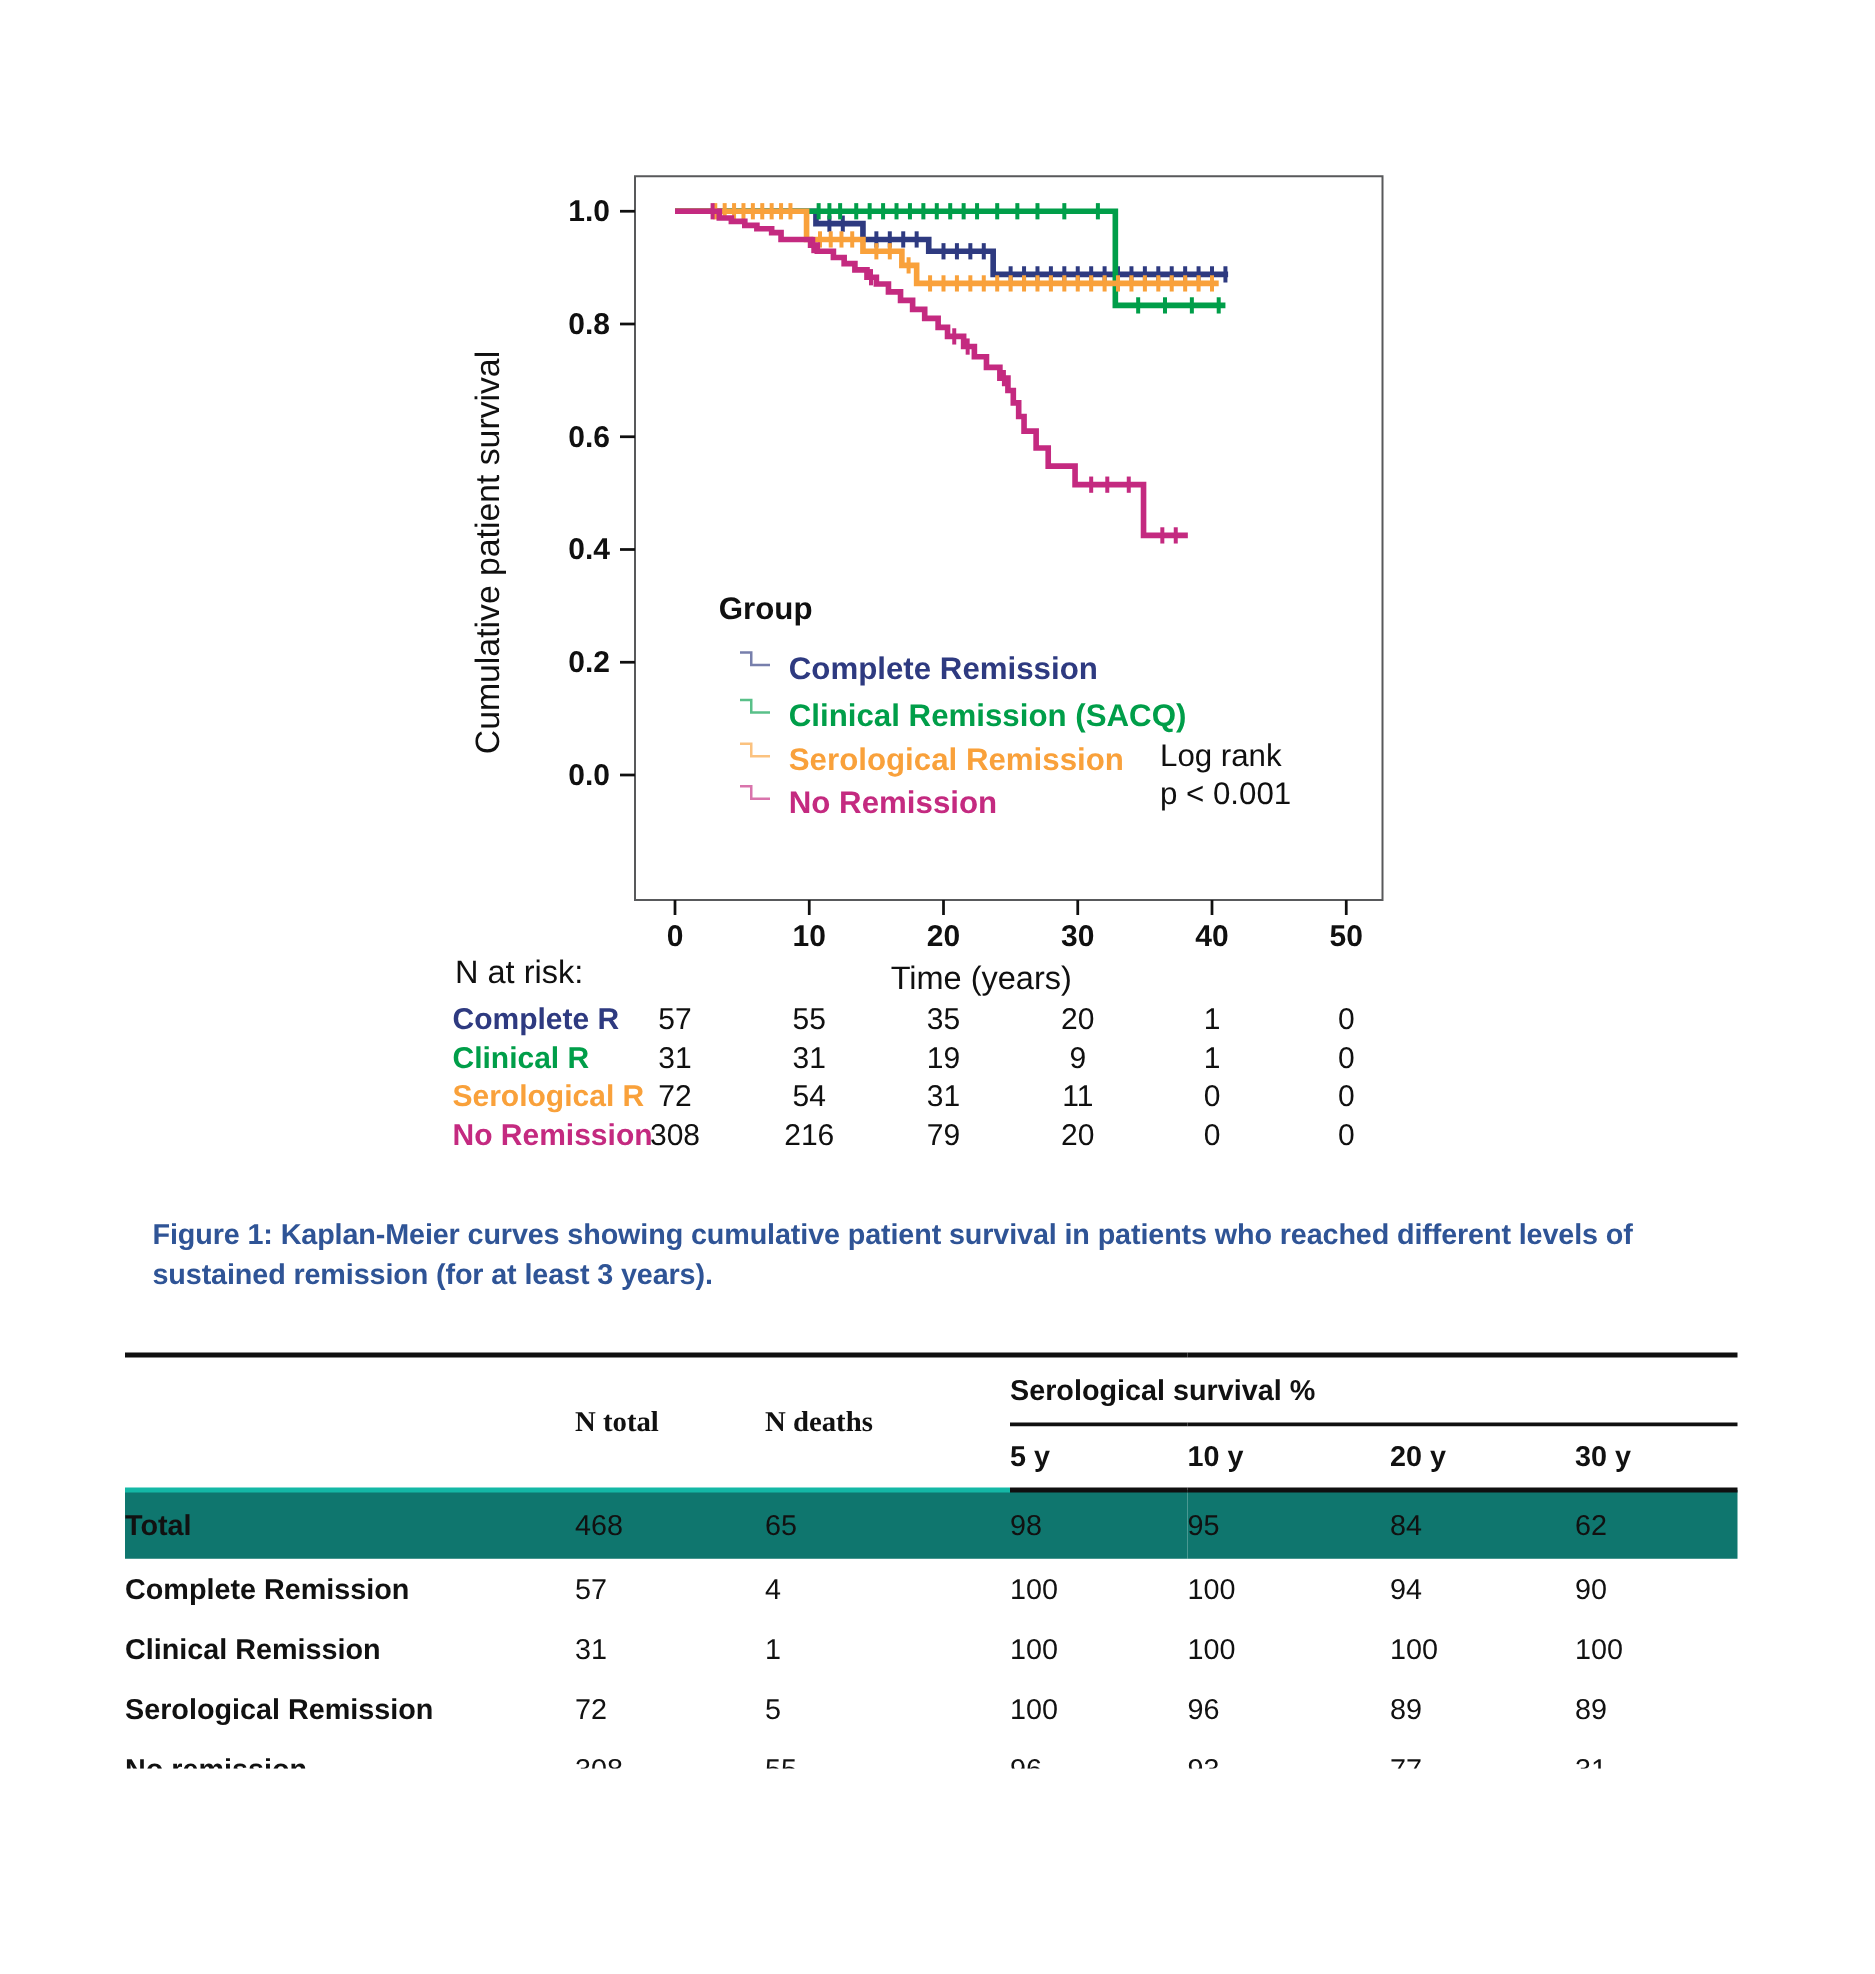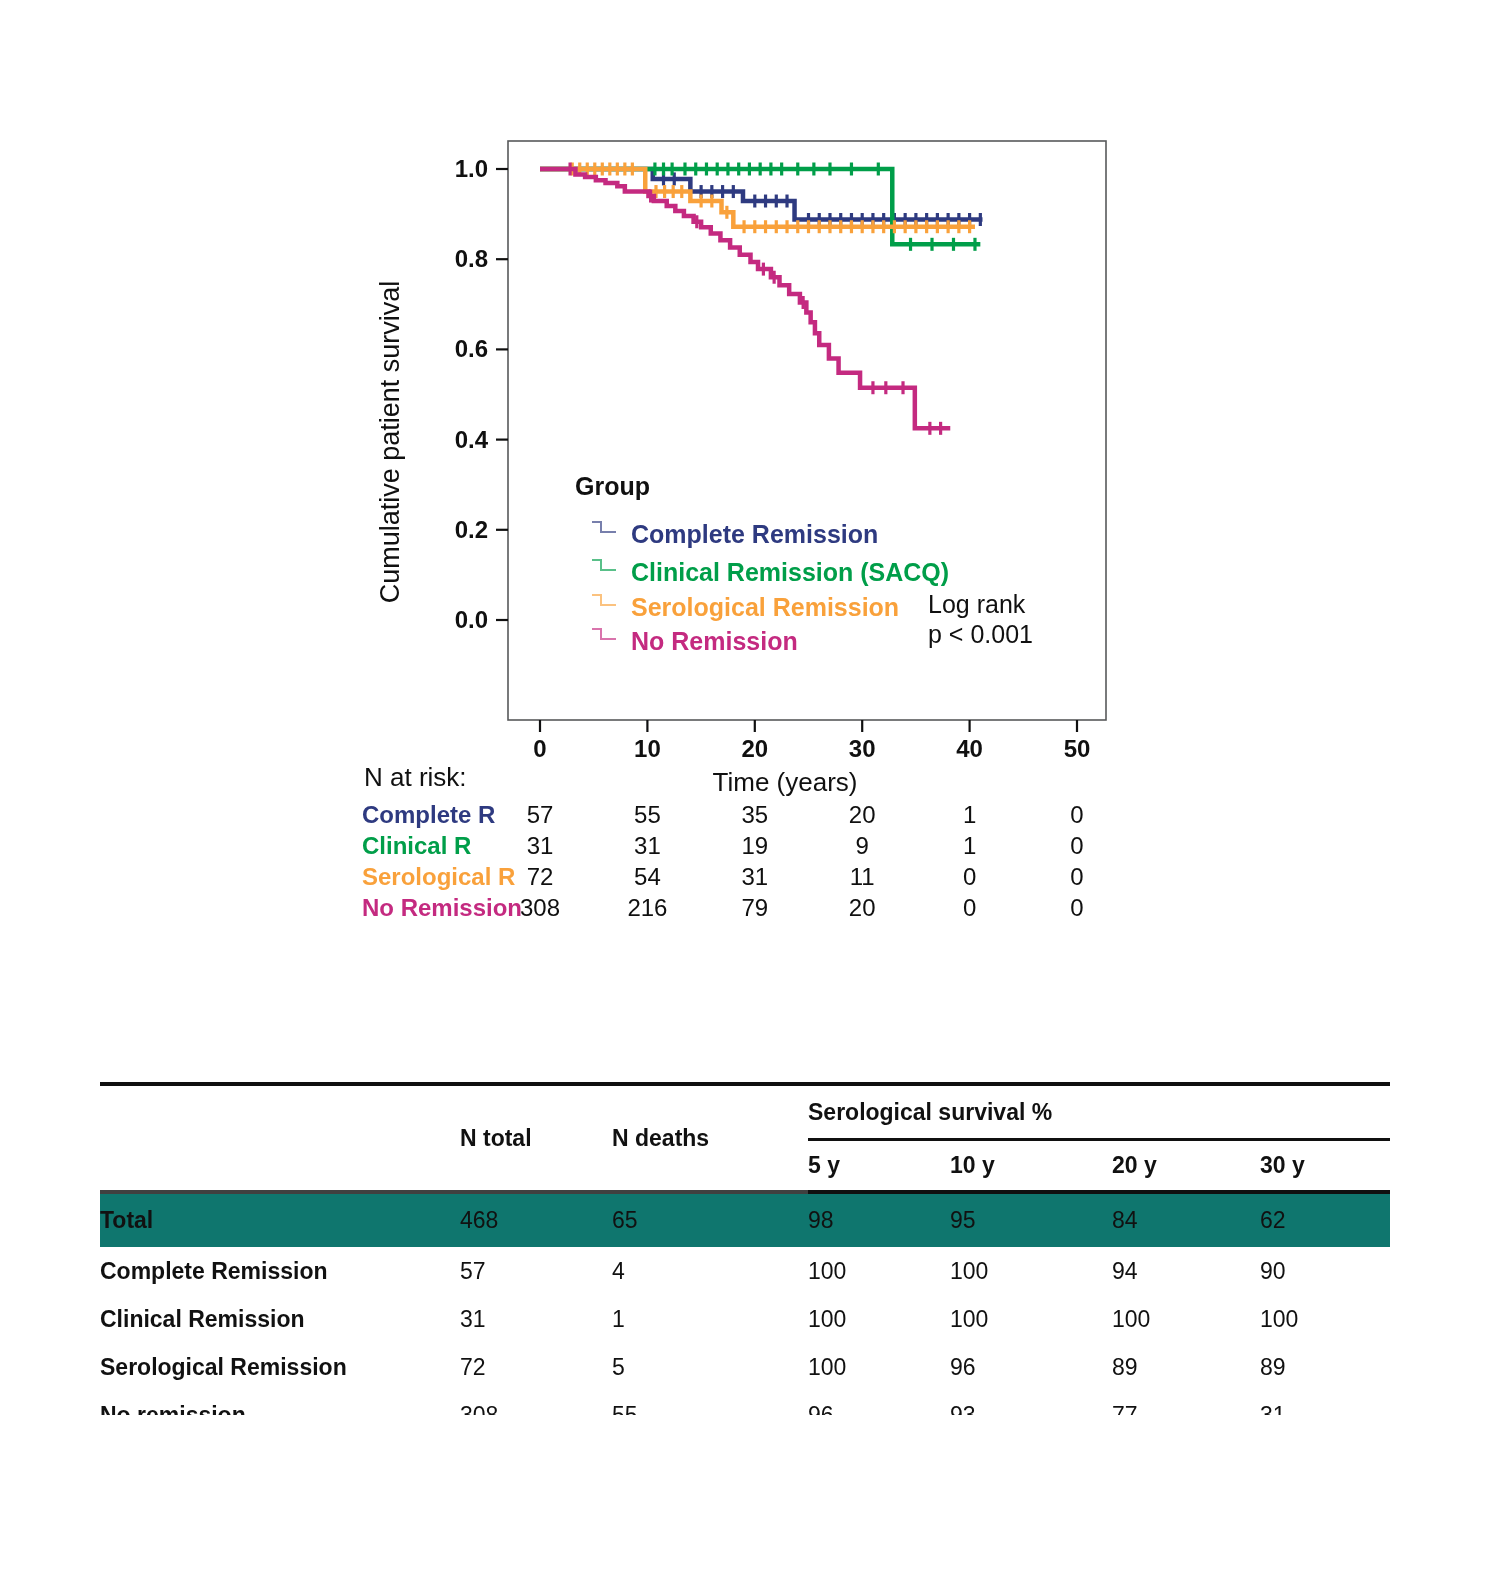--- a/index.html
+++ b/index.html
@@ -18,21 +18,21 @@
   .logrank{font-family:"Liberation Sans",sans-serif;font-size:25px;font-weight:400;fill:#101010;}
   
   .caption{position:absolute;left:122px;top:971px;width:1280px;
            font-size:23px;font-weight:700;color:#2F5496;line-height:32px;letter-spacing:-0.1px;}
   
   .sum{position:absolute;left:100px;top:1082px;width:1290px;border-collapse:collapse;
        table-layout:fixed;font-size:23px;color:#111;
        border-top:4px solid #101010;border-bottom:4px solid #101010;}
   .sum th,.sum td{padding:0;text-align:left;vertical-align:middle;font-weight:400;}
   .sum thead th{font-weight:700;}
-  .sum thead th.rspan{border-bottom:4px solid #404040;}
+  .sum thead th.rspan{border-bottom:4px solid #14b8a6;font-family:Liberation Serif, serif;}
   .sum thead th.group{border-bottom:3px solid #101010;height:52px;}
   .sum thead tr.h2 th{border-bottom:4px solid #101010;height:49px;}
   .sum tbody td{height:48px;}
   .sum tbody tr.shaded{background:#0f766e;}
   .sum tbody tr.shaded td{height:53px;}
   .sum td.lbl{font-weight:700;}
 </style>
 </head>
 <body>
 
@@ -220,20 +220,21 @@
         <text x="362" y="916" fill="#C42A80" class="risk-lbl">No Remission</text>
         <text x="540" y="916" text-anchor="middle" class="risk-num">308</text>
         <text x="647.4" y="916" text-anchor="middle" class="risk-num">216</text>
         <text x="754.8" y="916" text-anchor="middle" class="risk-num">79</text>
         <text x="862.2" y="916" text-anchor="middle" class="risk-num">20</text>
         <text x="969.6" y="916" text-anchor="middle" class="risk-num">0</text>
         <text x="1077" y="916" text-anchor="middle" class="risk-num">0</text>
       </g>
   </svg>
 
+  <div class="caption">Figure 1: Kaplan-Meier curves showing cumulative patient survival in patients who reached different levels of sustained remission (for at least 3 years).</div>
 
   <table class="sum">
     <colgroup>
       <col style="width:360px">
         <col style="width:152px">
         <col style="width:196px">
       <col style="width:142px">
         <col style="width:162px">
         <col style="width:148px">
         <col style="width:130px">

